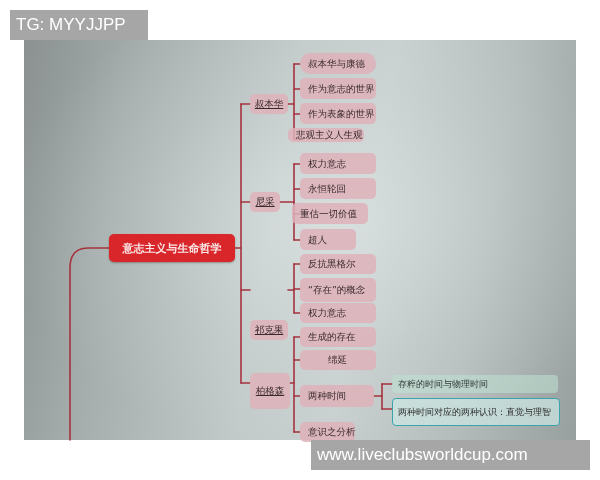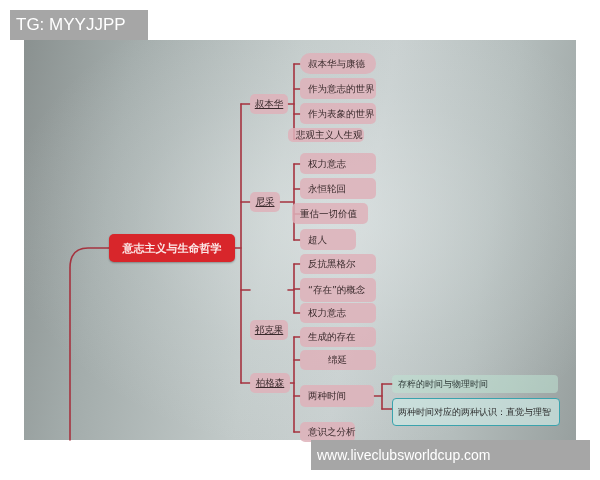--- a/index.html
+++ b/index.html
@@ -11,21 +11,21 @@
       background: radial-gradient(ellipse at 55% 45%, rgba(230,236,236,0.55) 0%, rgba(220,228,228,0.2) 45%, rgba(0,0,0,0) 75%); }
     svg.lines { position:absolute; left:0; top:0; width:600px; height:480px; }
     .node { position:absolute; box-sizing:border-box; background:rgba(222,178,186,0.85); border-radius:5px; color:#3a2a2c; font-size:9.5px; line-height:1; display:flex; align-items:center; white-space:nowrap; }
     .leaf { padding-left:8px; }
     .mid { justify-content:center;text-decoration:underline; }
     .root { position:absolute; left:109px; top:234px; width:126px; height:28px; background:#d8262b; border-radius:5px; color:#fbe6e6; font-weight:bold; font-size:11px; display:flex; align-items:center; justify-content:center; box-shadow:0 1px 2px rgba(0,0,0,0.3); }
     .teal1 { position:absolute; left:392px; top:375px; width:166px; height:18px; background:rgba(190,225,210,0.55); border-radius:4px; color:#2f3a38; font-size:9px; display:flex; align-items:center; padding-left:6px; box-sizing:border-box; }
     .teal2 { position:absolute; left:392px; top:398px; width:168px; height:28px; background:rgba(205,232,228,0.7); border:1.5px solid #3aa3ad; border-radius:4px; color:#2a2a2a; font-size:9px; display:flex; align-items:center; padding-left:5px; box-sizing:border-box; }
     .wm { position:absolute; background:#a6a6a6; color:#ffffff; font-family:"Liberation Sans", sans-serif; }
     .wm-tl { left:10px; top:10px; width:138px; height:30px; font-size:17px; padding-left:6px; box-sizing:border-box; display:flex; align-items:center; }
-    .wm-br { left:311px; top:440px; width:279px; height:30px; font-size:14px; padding-left:6px; box-sizing:border-box; display:flex; align-items:center; }
+    .wm-br { left:311px; top:440px; width:279px; height:30px; font-size:17px; padding-left:6px; box-sizing:border-box; display:flex; align-items:center; }
   </style>
 </head>
 <body>
 
 <div class="photo"></div>
 
 <svg class="lines" viewBox="0 0 600 480">
   <g fill="none" stroke="#a5333f" stroke-width="1.6" stroke-linecap="round">
 
     <path d="M109 248 H88 Q70 248 70 268 V440"></path>
@@ -69,21 +69,21 @@
     <path d="M382 384 H392"></path>
       <path d="M382 409 H392"></path>
   </g>
 </svg>
 
 <div class="root">意志主义与生命哲学</div>
 
 <div class="node mid" style="left:250px;top:94px;width:38px;height:20px;">叔本华</div>
 <div class="node mid" style="left:250px;top:192px;width:30px;height:20px;">尼采</div>
 <div class="node mid" style="left:250px;top:280px;width:38px;height:20px;margin-top:40px;">祁克果</div>
-<div class="node mid" style="left:250px;top:373px;width:40px;height:20px;">柏格森</div>
+<div class="node mid" style="left:250px;top:373px;width:40px;height:36px;">柏格森</div>
 
 <div class="node leaf" style="left:300px;top:53px;width:76px;height:21px;border-radius:10px;">叔本华与康德</div>
 <div class="node leaf" style="left:300px;top:78px;width:76px;height:21px;">作为意志的世界</div>
 <div class="node leaf" style="left:300px;top:103px;width:76px;height:21px;">作为表象的世界</div>
 <div class="node leaf" style="left:288px;top:128px;width:76px;height:14px;">悲观主义人生观</div>
 
 <div class="node leaf" style="left:300px;top:153px;width:76px;height:21px;">权力意志</div>
 <div class="node leaf" style="left:300px;top:178px;width:76px;height:21px;">永恒轮回</div>
 <div class="node leaf" style="left:292px;top:203px;width:76px;height:21px;">重估一切价值</div>
 <div class="node leaf" style="left:300px;top:229px;width:56px;height:21px;">超人</div>

